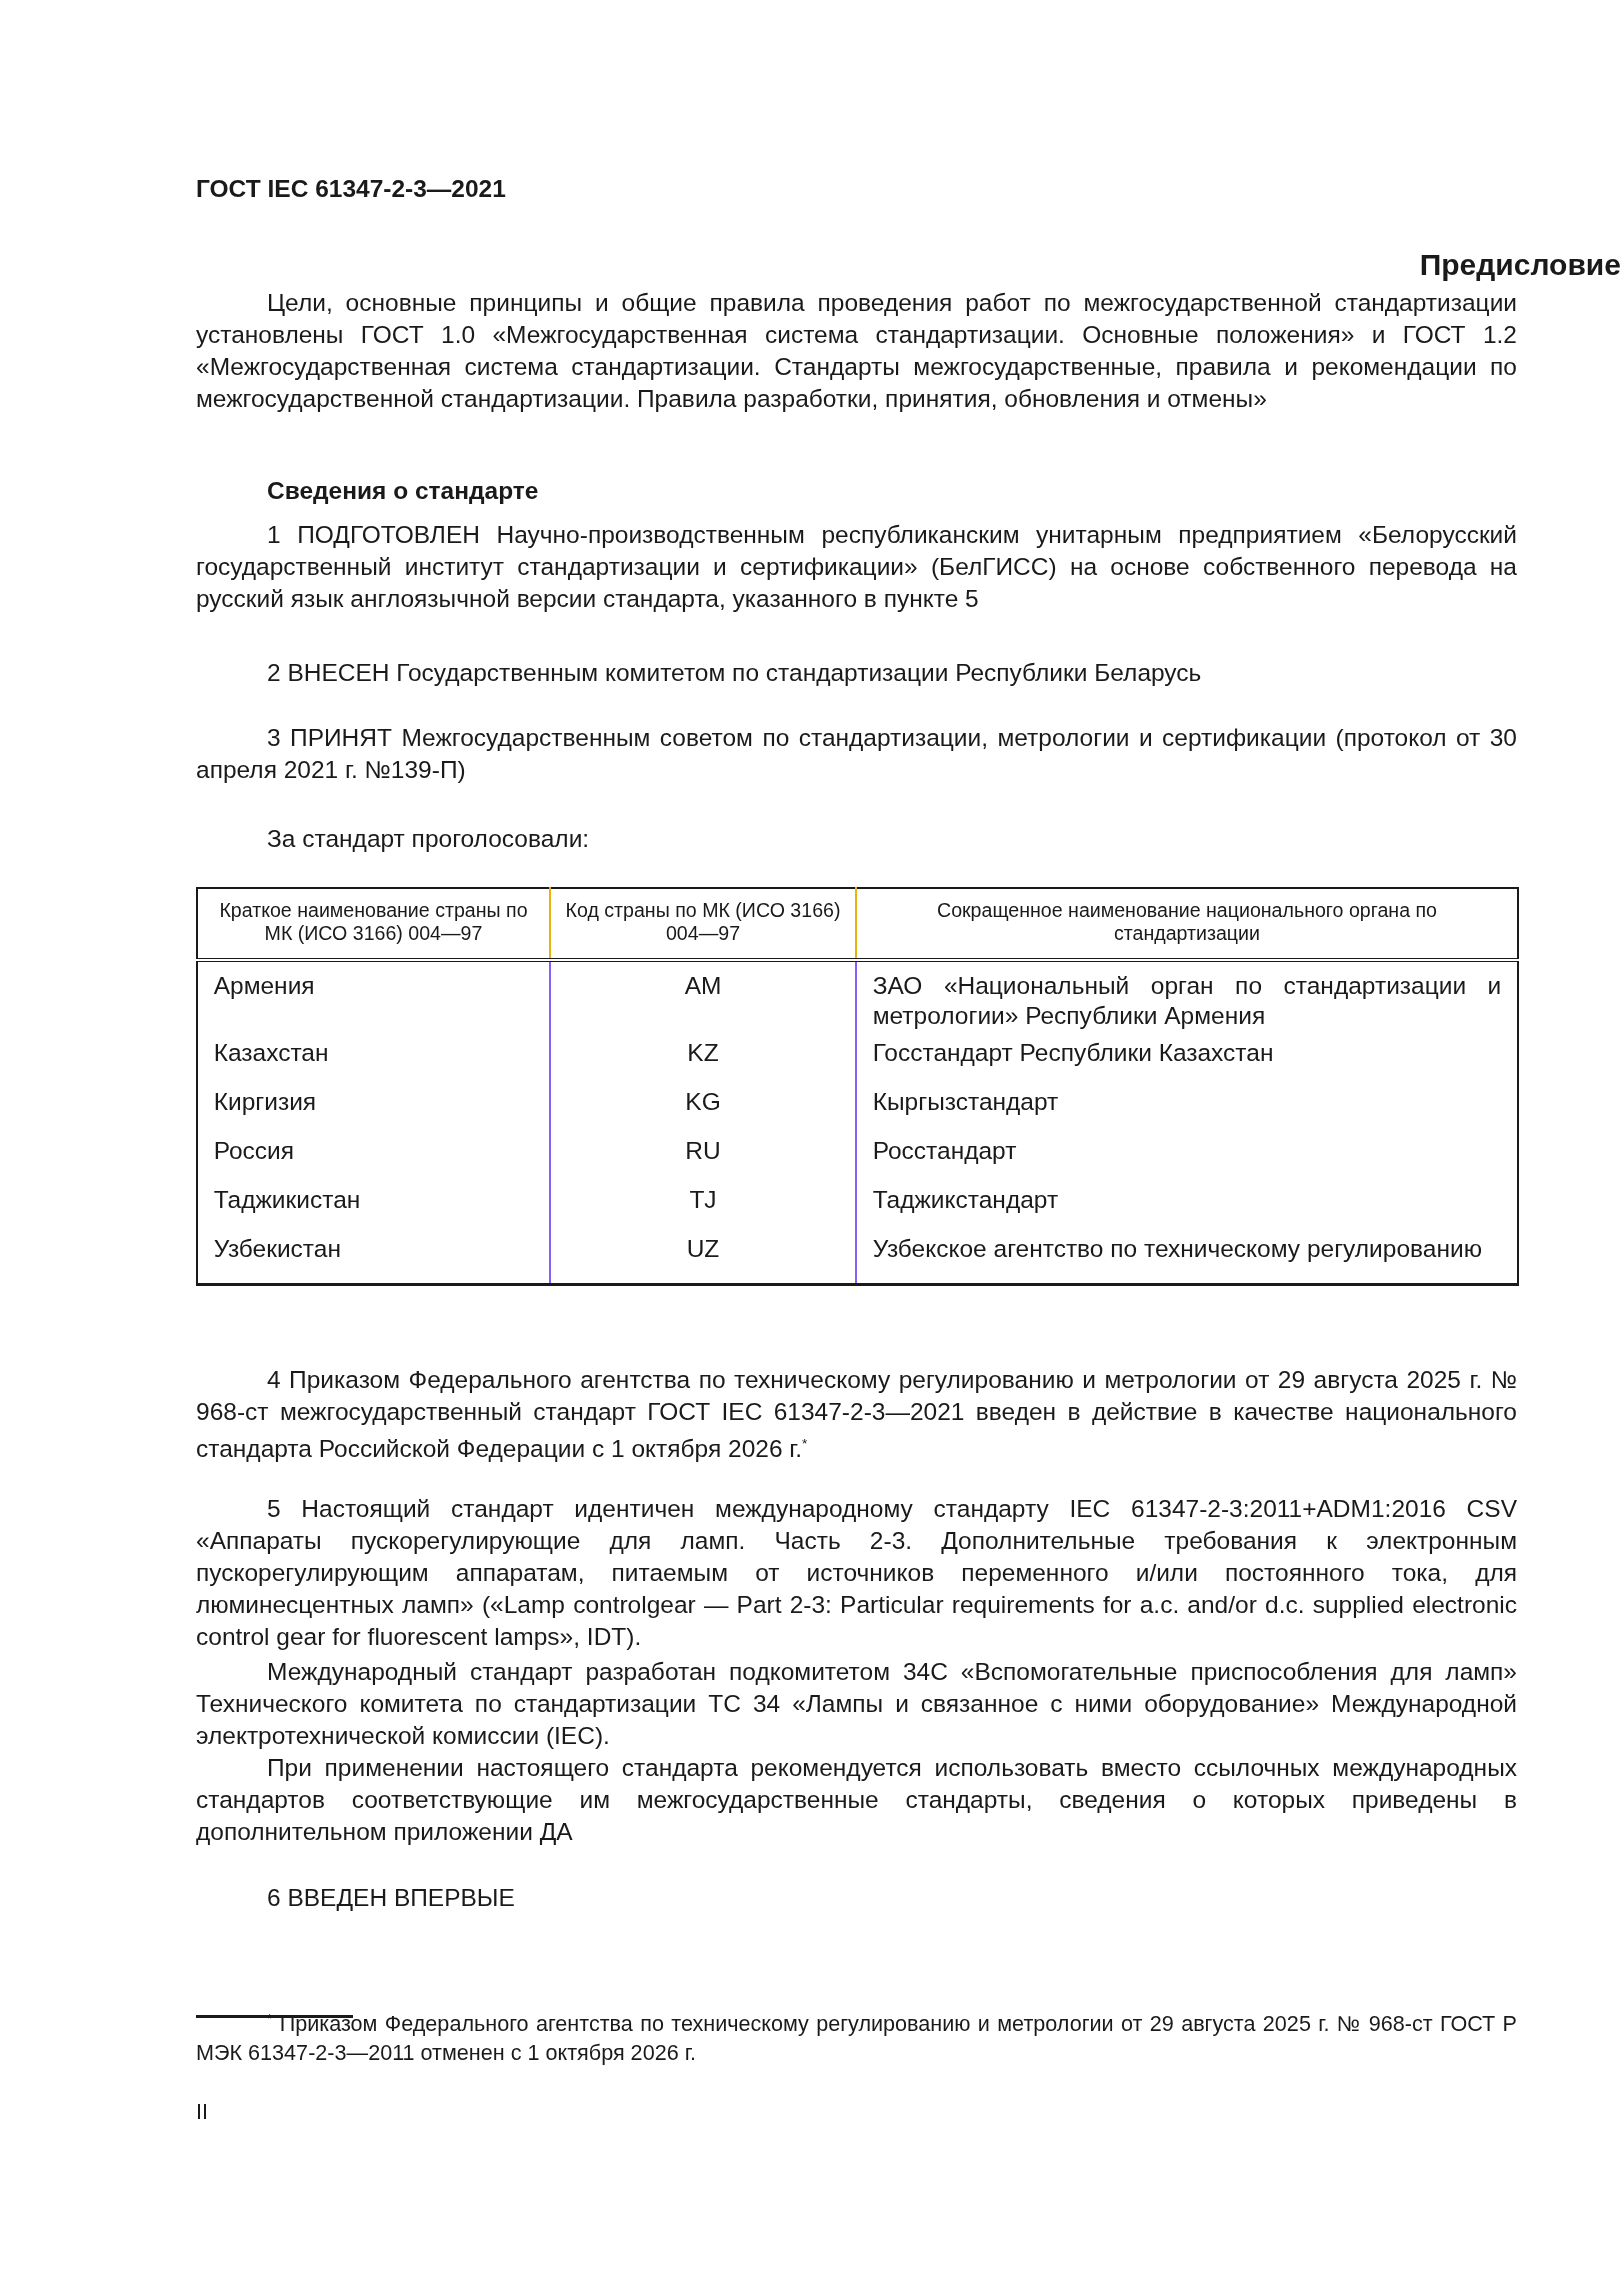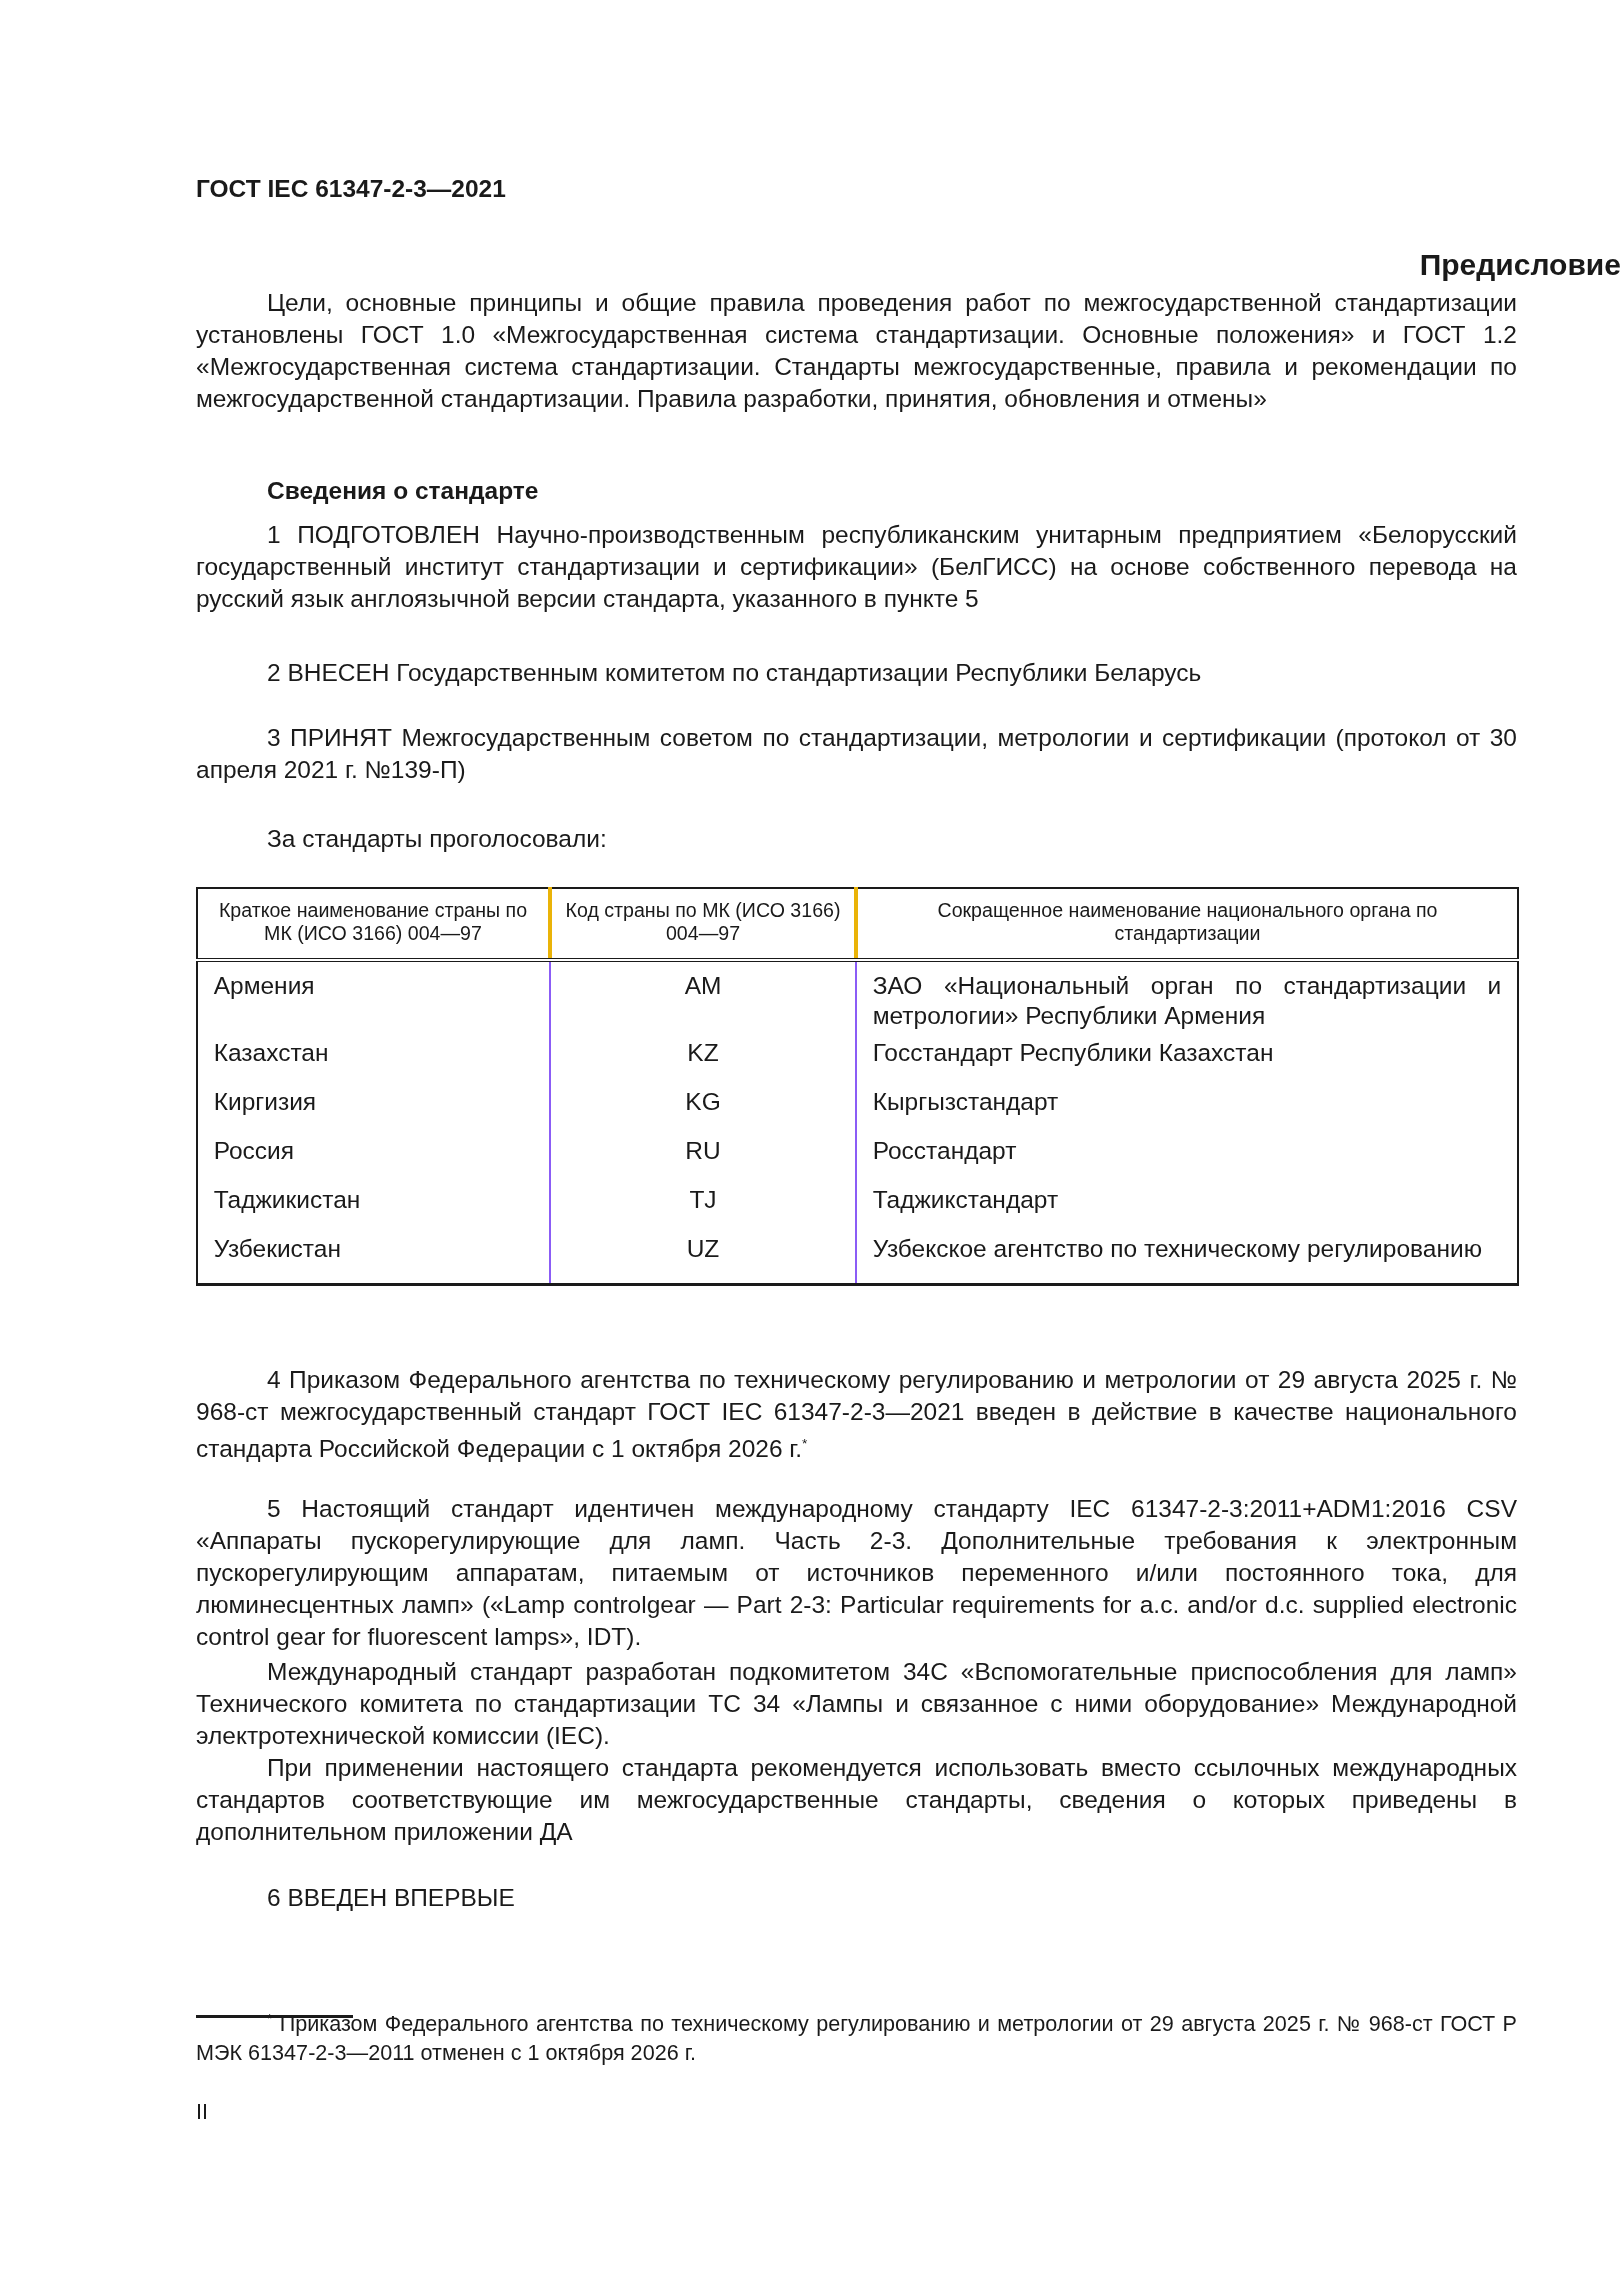--- a/index.html
+++ b/index.html
@@ -7,21 +7,21 @@
          font-family:"Liberation Sans", sans-serif; color:#1a1a1a; }
   .abs { position:absolute;margin-top:23px; }
   .hdr { left:196px; top:152px; font-size:24.5px; font-weight:bold; }
   .title { left:0; width:1621px; top:225px; text-align:right; font-size:30px; font-weight:bold; }
   .p { position:absolute; left:196px; width:1321px; font-size:24.5px; line-height:32px; text-align:justify; }
   .p .ind { display:inline-block; width:71px; }
   .sub { font-weight:bold; }
   table.tbl { position:absolute; left:196px; top:887px; width:1323px; border-collapse:collapse;
               border:2px solid #1a1a1a; border-bottom:3.9px solid #1a1a1a; font-size:24.5px; }
   .tbl th { font-weight:normal; font-size:19.6px; line-height:23.5px; padding:9.8px 7.8px 9.8px 7.8px;
-            border-left:4px solid #eab308; border-bottom:4.9px double #1a1a1a; text-align:center; vertical-align:top; height:49px; }
+            border-left:2px solid #eab308; border-bottom:4.9px double #1a1a1a; text-align:center; vertical-align:top; height:49px; }
   .tbl th:first-child { border-left:none; }
   .tbl td { border-left:2px solid #8b5cf6; padding:0 15.7px; vertical-align:top; line-height:30px; height:49px; }
   .tbl td:first-child { border-left:none; }
   .tbl td.code { text-align:center; }
   .tbl tr.first td { padding-top:9.8px; }
   .tbl td.org { text-align:justify; }
   .fnline { left:196px; top:1992px; width:157px; height:2.9px; background:#1a1a1a; }
   .fn { position:absolute; left:196px; width:1321px; top:2004px; font-size:21.6px; line-height:29px; text-align:justify; }
   .fn sup, .p sup { font-size:13.7px; }
   .pagenum { left:196px; top:2076px; font-size:21.6px; }
@@ -32,21 +32,21 @@
 <div class="abs hdr">ГОСТ IEC 61347-2-3—2021</div>
 <div class="abs title">Предисловие</div>
 
 <div class="p" style="top:287px;"><span class="ind"></span><span>Цели, основные принципы и общие правила проведения работ по межгосударственной стандартизации установлены ГОСТ 1.0 «Межгосударственная система стандартизации. Основные положения» и ГОСТ 1.2 «Межгосударственная система стандартизации. Стандарты межгосударственные, правила и рекомендации по межгосударственной стандартизации. Правила разработки, принятия, обновления и отмены»</span></div>
 
 <div class="p sub" style="top:475px;"><span class="ind"></span><span>Сведения о стандарте</span></div>
 
 <div class="p" style="top:519px;"><span class="ind"></span><span>1 ПОДГОТОВЛЕН Научно-производственным республиканским унитарным предприятием «Белорусский государственный институт стандартизации и сертификации» (БелГИСС) на основе собственного перевода на русский язык англоязычной версии стандарта, указанного в пункте 5</span></div>
 <div class="p" style="top:657px;"><span class="ind"></span><span>2 ВНЕСЕН Государственным комитетом по стандартизации Республики Беларусь</span></div>
 <div class="p" style="top:722px;"><span class="ind"></span><span>3 ПРИНЯТ Межгосударственным советом по стандартизации, метрологии и сертификации (протокол от 30 апреля 2021 г. №139-П)</span></div>
-<div class="p" style="top:823px;"><span class="ind"></span><span>За стандарты проголосовали:</span></div>
+<div class="p" style="top:823px;"><span class="ind"></span><span>За стандарт проголосовали:</span></div>
 
 <table class="tbl">
   <colgroup>
       <col style="width:353px">
       <col style="width:306px">
       <col>
     </colgroup>
   <thead>
     <tr>
       <th>Краткое наименование страны по МК (ИСО 3166) 004—97</th>

